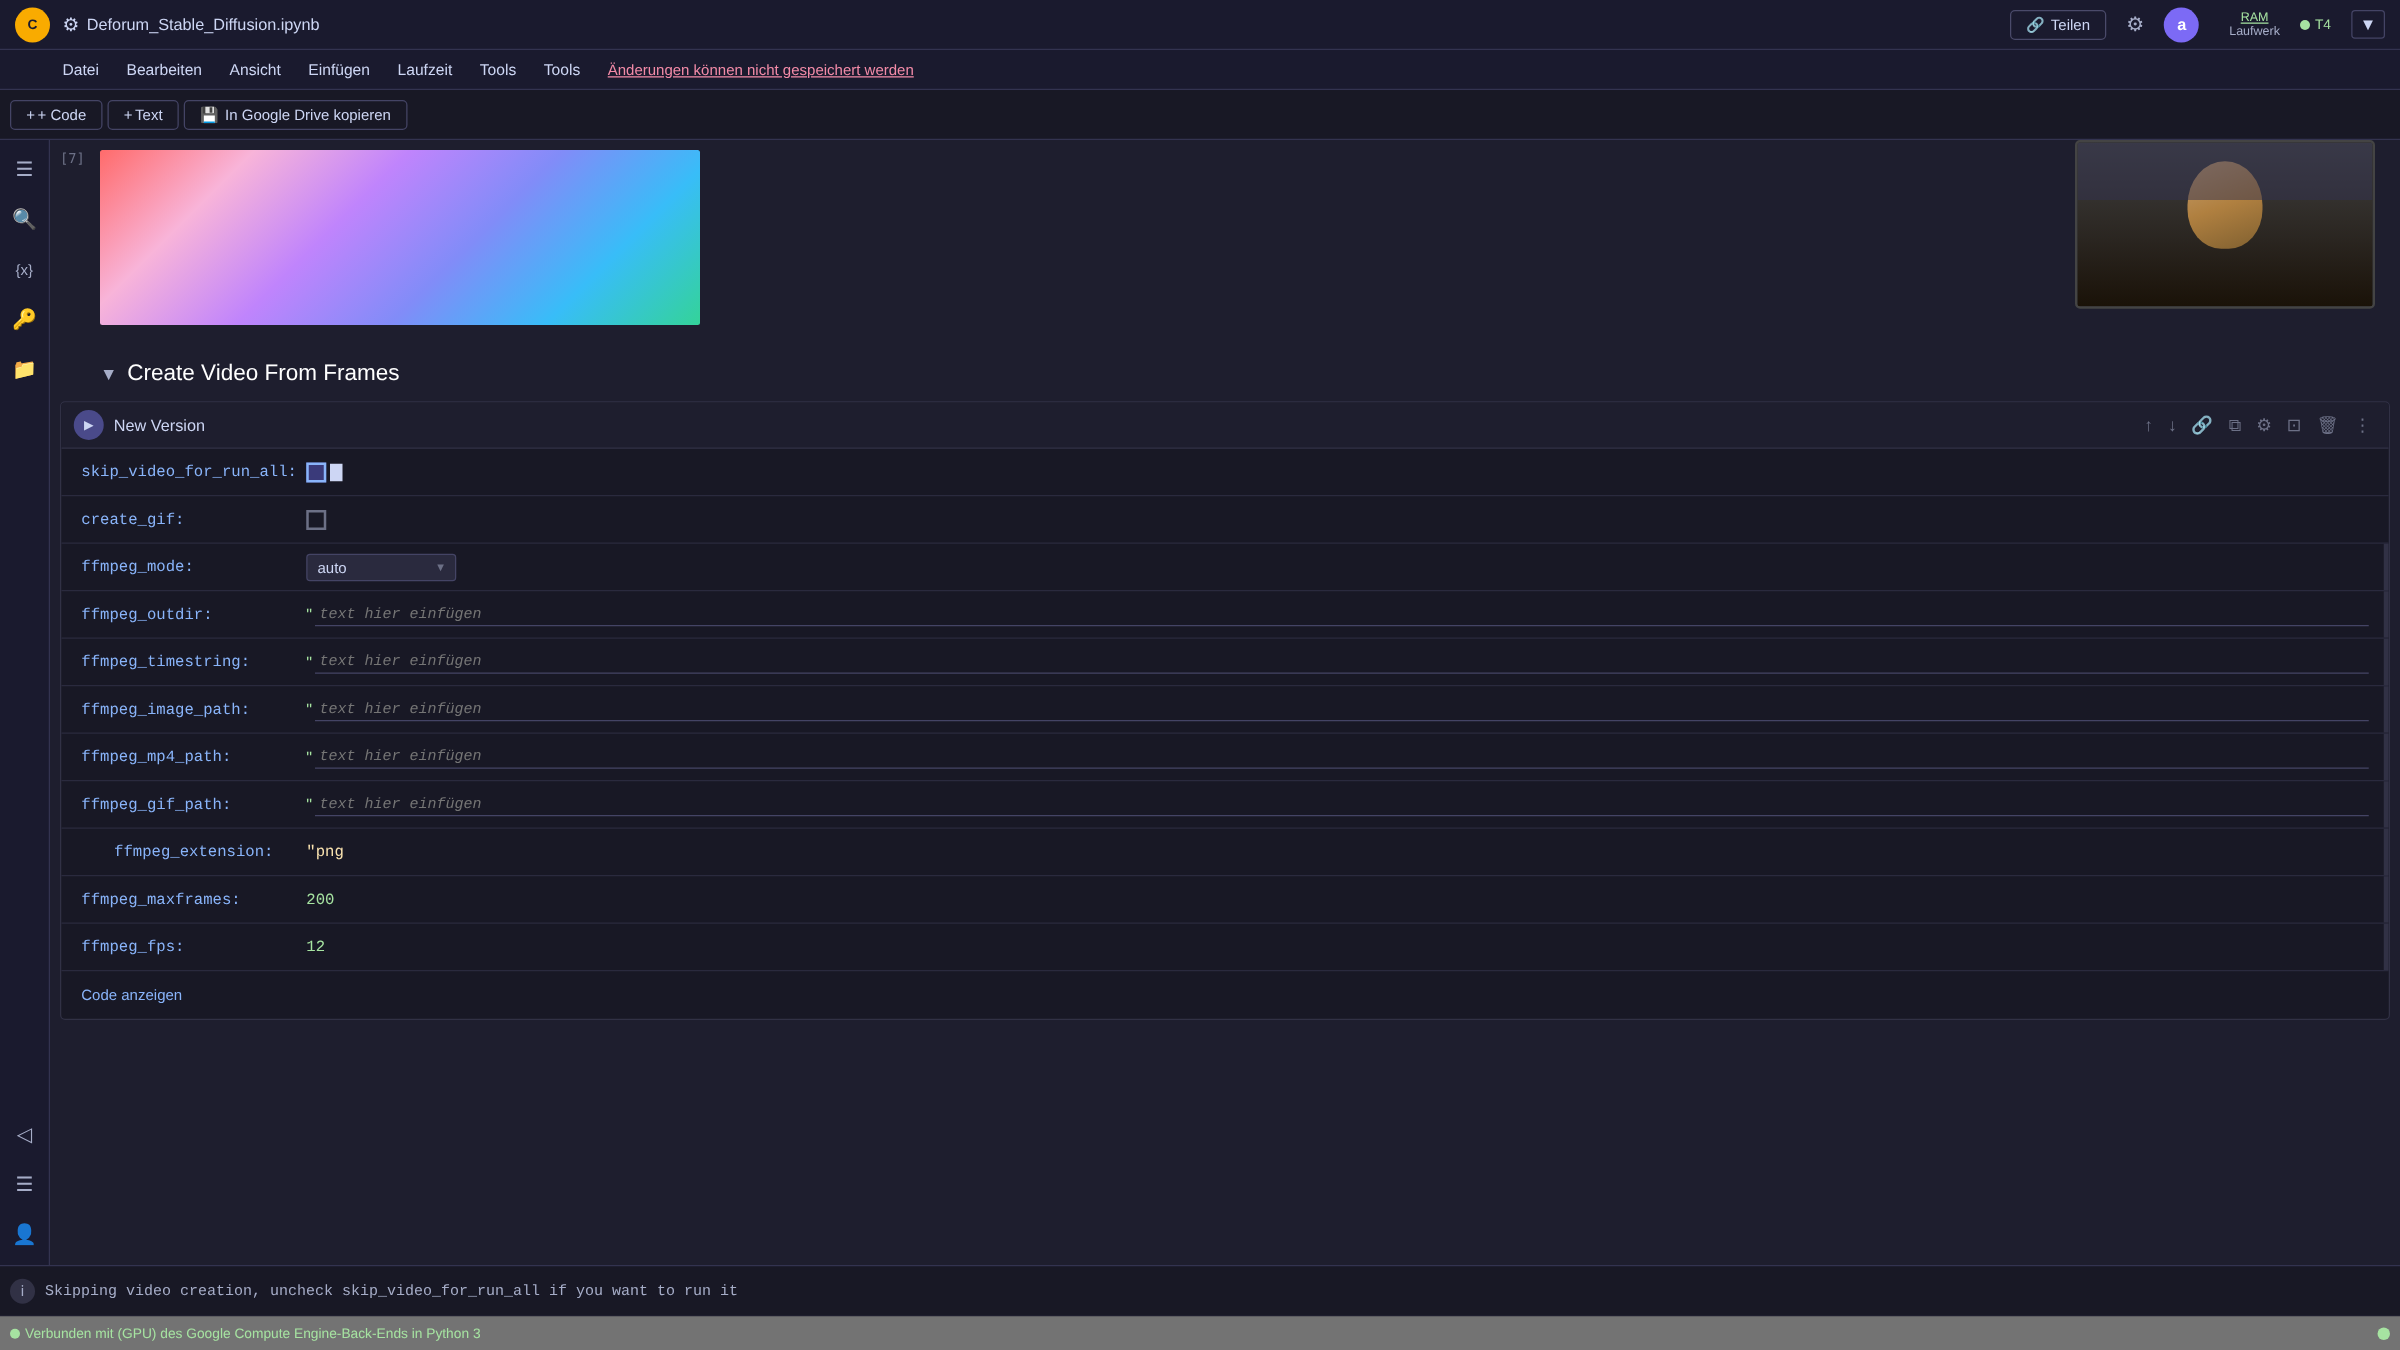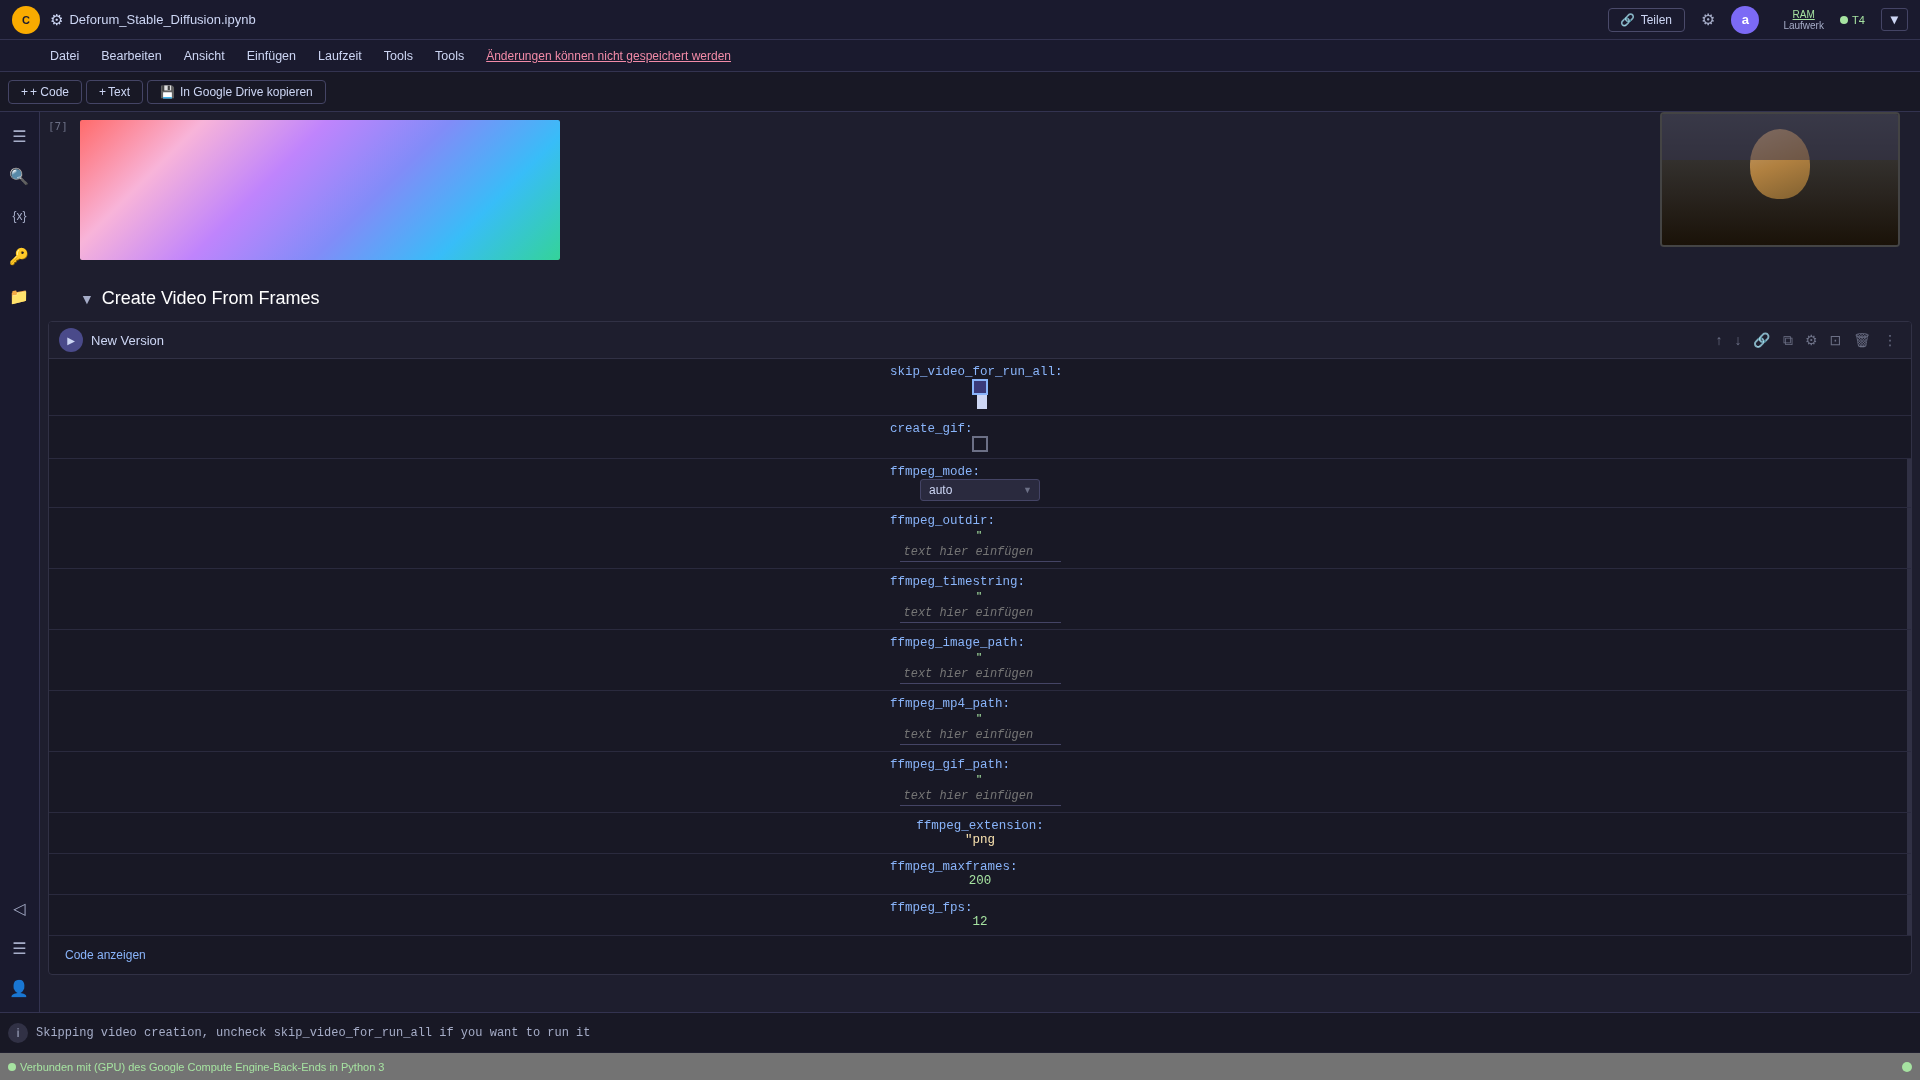--- a/index.html
+++ b/index.html
@@ -283,21 +283,20 @@
       border-radius: 3px;
     }
 
     
     .form-row {
       display: flex;
       align-items: center;
       padding: 6px 16px;
       border-bottom: 1px solid #2a2a3e;
       min-height: 38px;
-      flex-direction: column;
     }
     .form-label {
       color: #89b4fa;
       font-family: 'Courier New', monospace;
       font-size: 12.5px;
       min-width: 180px;
       flex-shrink: 0;
     }
     .form-select {
       background: #2a2a3e;

